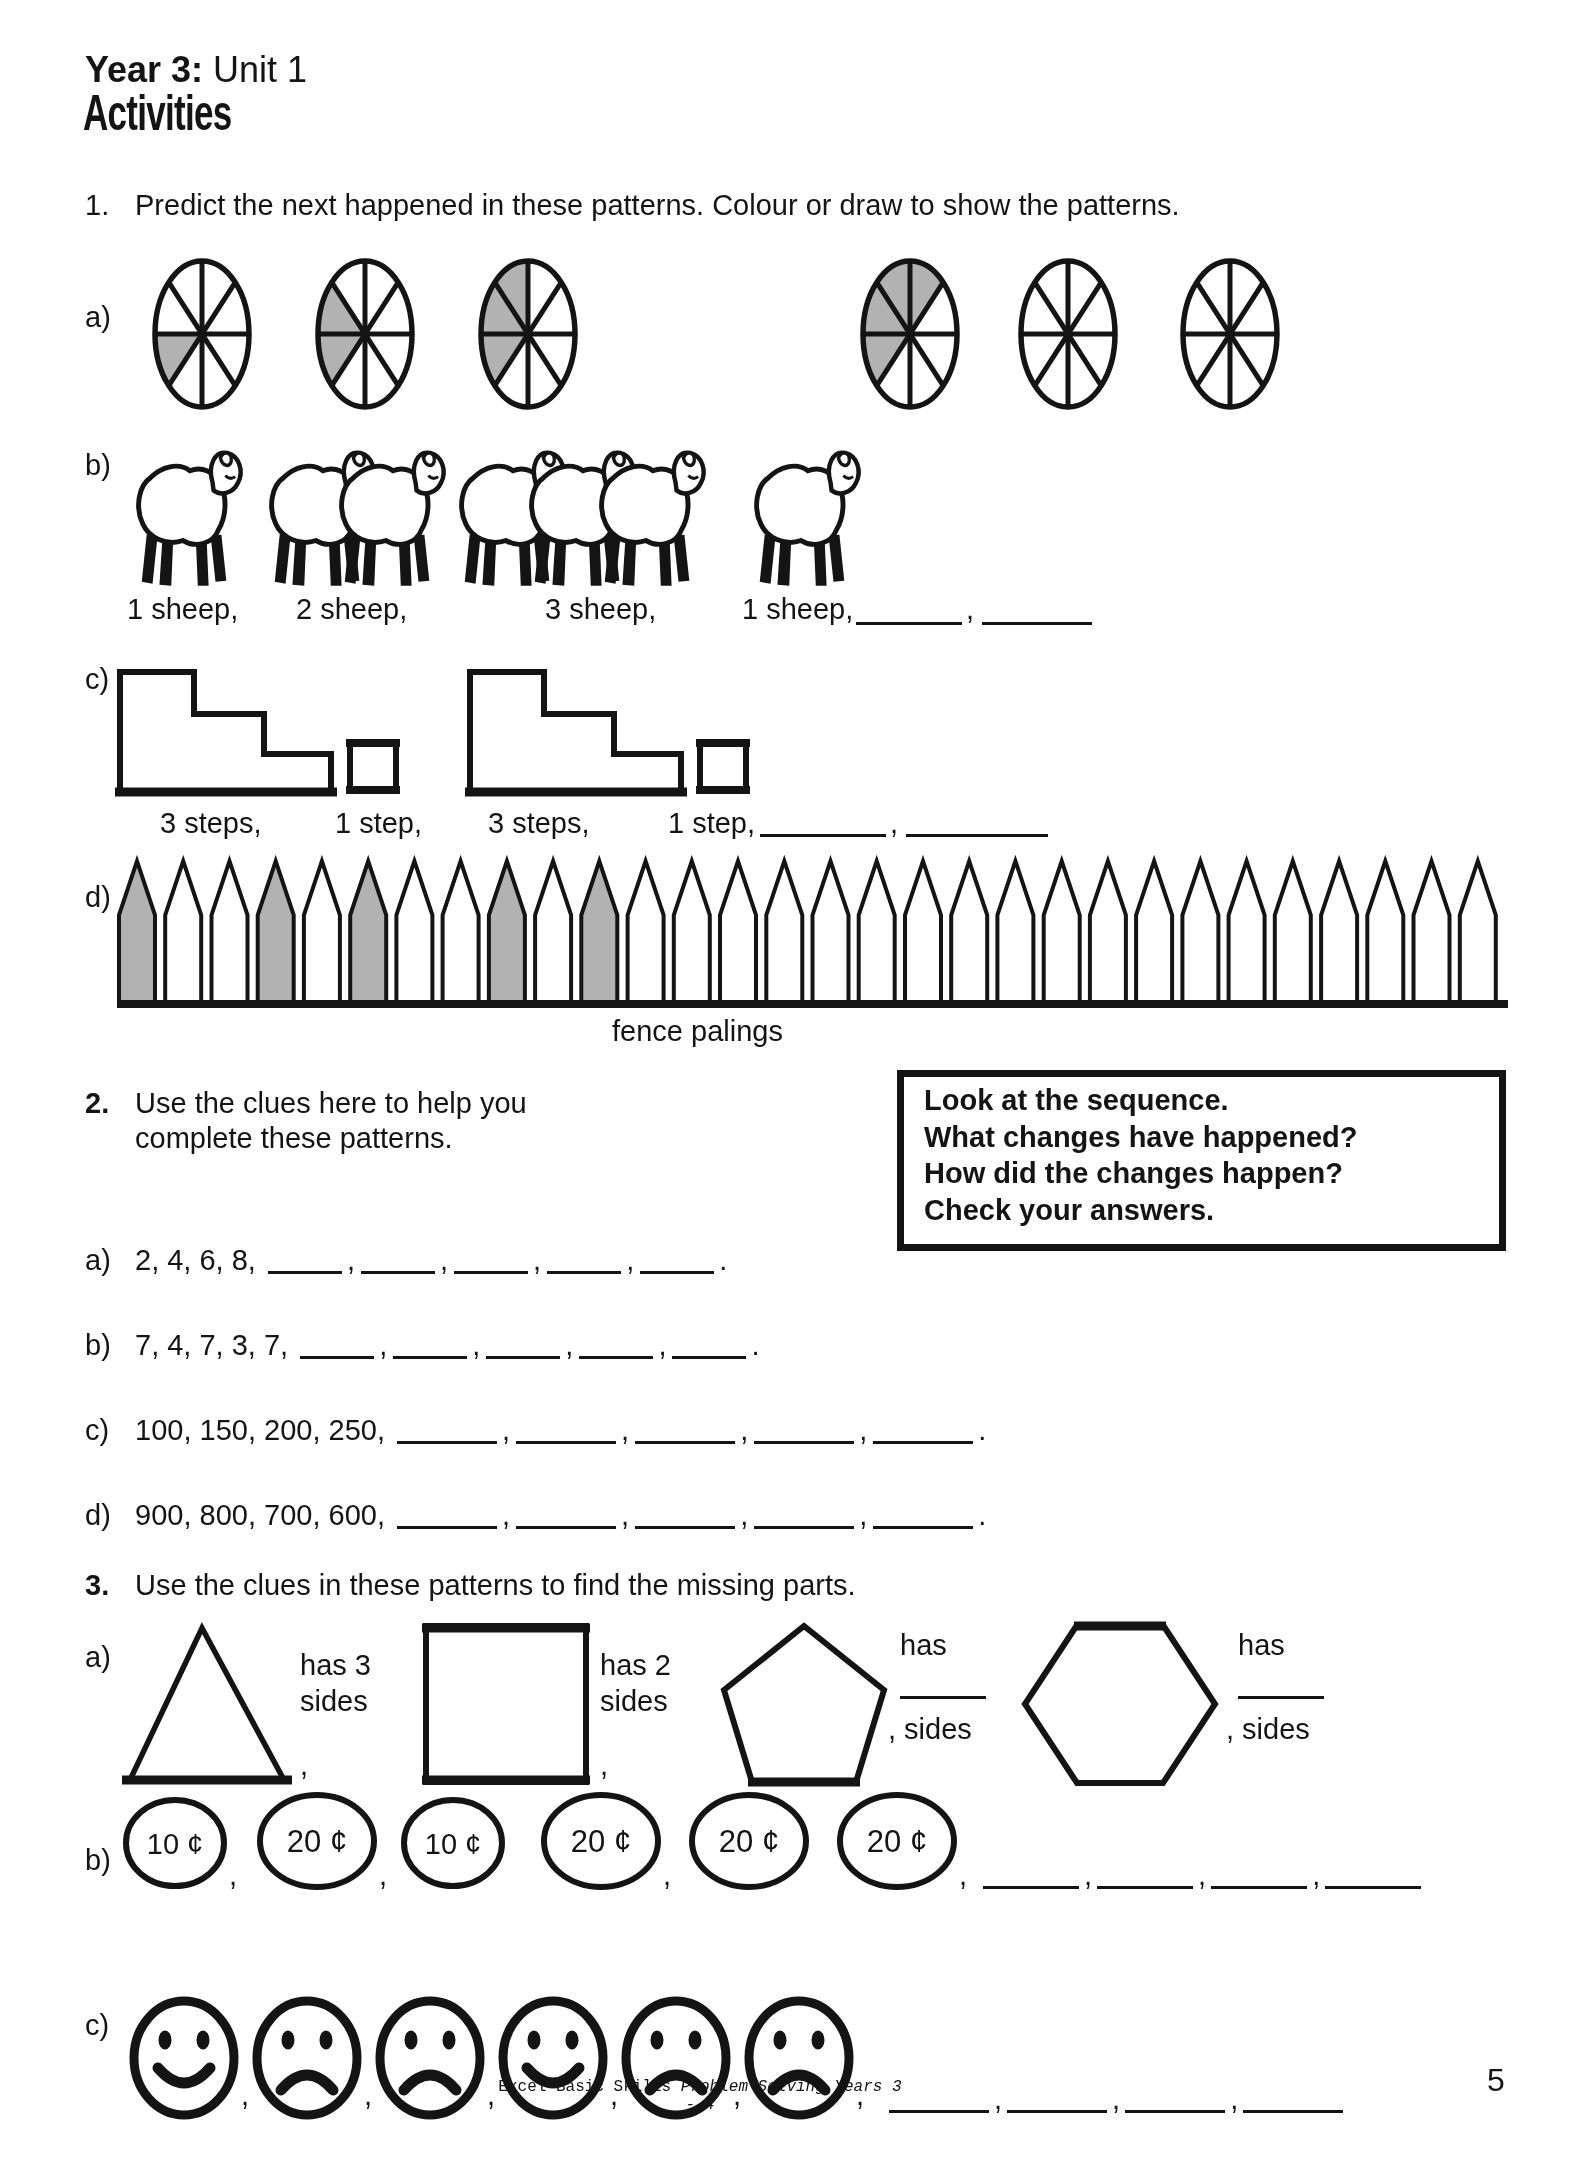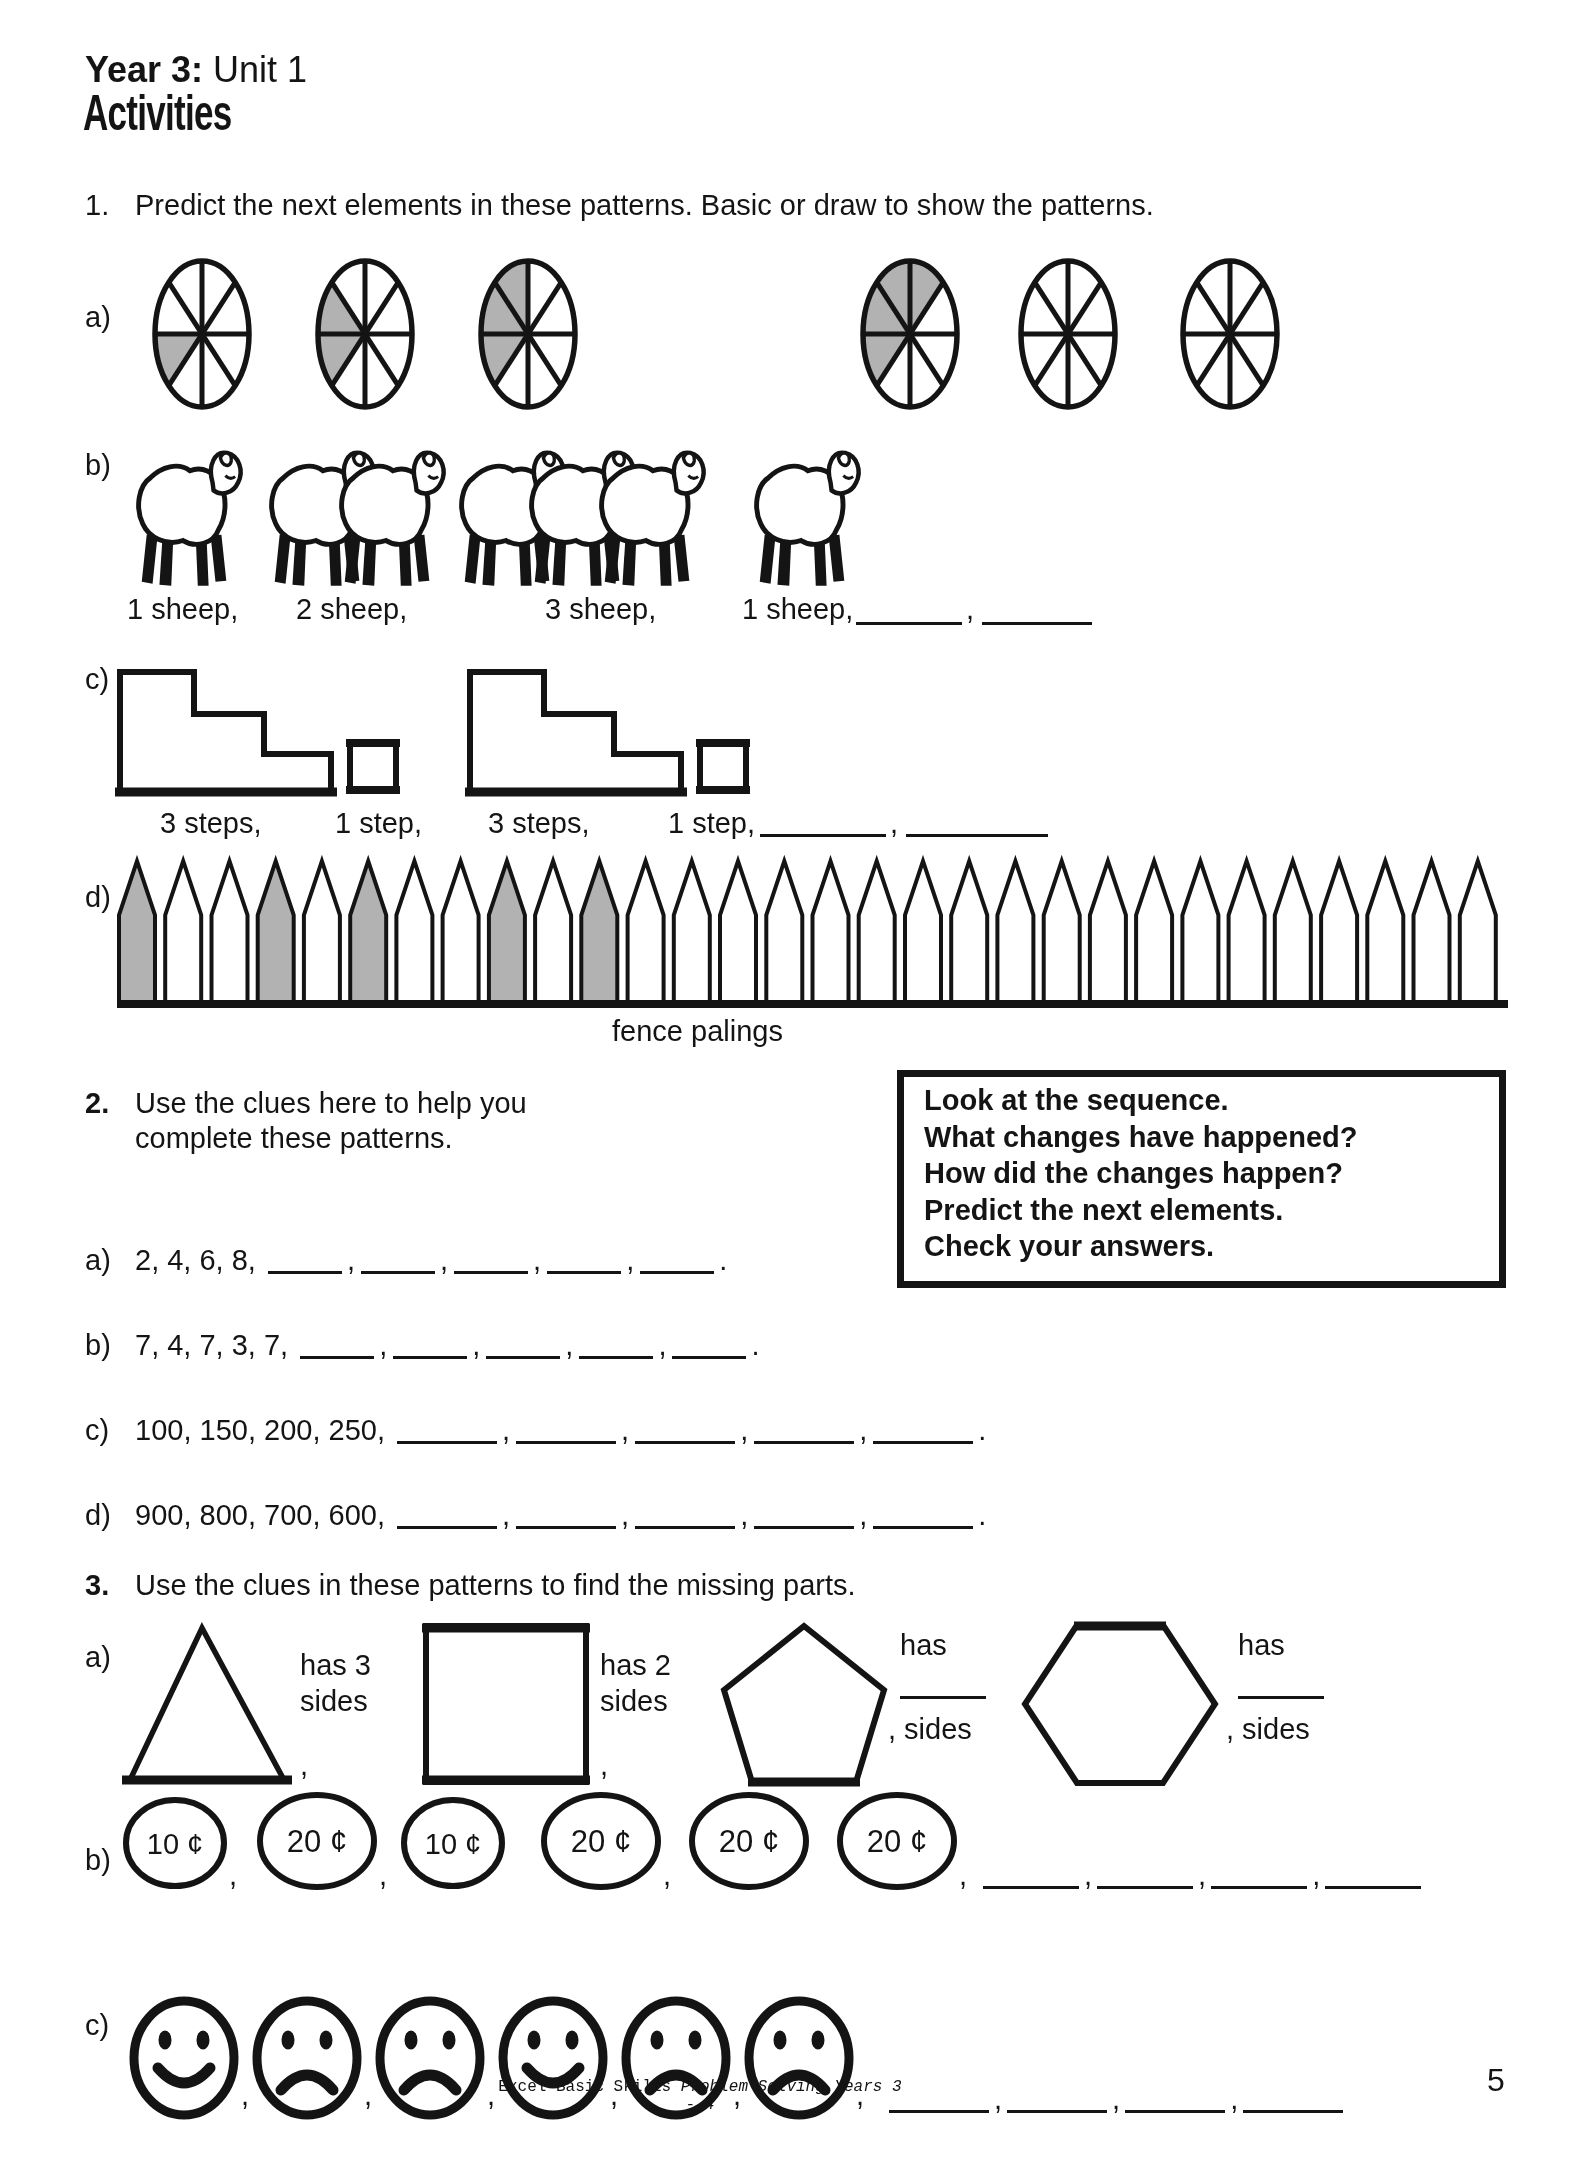--- a/index.html
+++ b/index.html
@@ -22,21 +22,21 @@
 </style>
 </head>
 <body>
 
 <div class="page">
 
   <div class="abs txt" style="left:85px;top:48px;font-size:36px;"><span class="b">Year 3:</span><span> Unit 1</span></div>
   <div class="abs section-title" style="left:83px;top:84px;">Activities</div>
 
   <div class="abs txt" style="left:85px;top:188px;">1.</div>
-  <div class="abs txt" style="left:135px;top:188px;">Predict the next elements in these patterns. Basic or draw to show the patterns.</div>
+  <div class="abs txt" style="left:135px;top:188px;">Predict the next happened in these patterns. Colour or draw to show the patterns.</div>
 
   <div class="abs txt" style="left:85px;top:300px;">a)</div>
   <div class="abs" id="wheels-row" style="left:0;top:0;">
       <svg width="104" height="158" viewBox="0 0 104 158" style="position:absolute;left:150px;top:255px;">
         <path d="M52,79 L18.8,130.6 A47,73 0 0 1 5.0,79.0 Z" fill="#b2b2b2"></path>
         <line x1="99.0" y1="79.0" x2="5.0" y2="79.0" stroke="#141414" stroke-width="5"></line>
         <line x1="85.2" y1="130.6" x2="18.8" y2="27.4" stroke="#141414" stroke-width="5"></line>
         <line x1="52.0" y1="152.0" x2="52.0" y2="6.0" stroke="#141414" stroke-width="5"></line>
         <line x1="18.8" y1="130.6" x2="85.2" y2="27.4" stroke="#141414" stroke-width="5"></line>
         <ellipse cx="52" cy="79" rx="47" ry="73" fill="none" stroke="#141414" stroke-width="5.5"></ellipse>
@@ -238,21 +238,20 @@
   <div class="abs txt b" style="left:85px;top:1086px;">2.</div>
   <div class="abs" id="q2-lines" style="left:135px;top:1086px;">
       <div class="txt">Use the clues here to help you</div>
       <div class="txt">complete these patterns.</div>
     </div>
 
   <div class="abs clue-box" id="clue-box" style="left:897px;top:1070px;">
       <div>Look at the sequence.</div>
       <div>What changes have happened?</div>
       <div>How did the changes happen?</div>
-      <div>Predict the next elements.</div>
       <div>Check your answers.</div>
     </div>
 
   <div id="seq-rows">
       <div class="abs txt" style="left:85px;top:1243px;">a)</div>
       <div class="abs txt seq-row" style="left:135px;top:1243px;"><span>2, 4, 6, 8, </span><span class="blank" style="width: 74px; margin: 0px 4px;"></span><span class="comma">,</span><span class="blank" style="width: 74px; margin: 0px 4px;"></span><span class="comma">,</span><span class="blank" style="width: 74px; margin: 0px 4px;"></span><span class="comma">,</span><span class="blank" style="width: 74px; margin: 0px 4px;"></span><span class="comma">,</span><span class="blank" style="width: 74px; margin: 0px 4px;"></span><span class="comma">.</span></div>
       <div class="abs txt" style="left:85px;top:1328px;">b)</div>
       <div class="abs txt seq-row" style="left:135px;top:1328px;"><span>7, 4, 7, 3, 7, </span><span class="blank" style="width: 74px; margin: 0px 4px;"></span><span class="comma">,</span><span class="blank" style="width: 74px; margin: 0px 4px;"></span><span class="comma">,</span><span class="blank" style="width: 74px; margin: 0px 4px;"></span><span class="comma">,</span><span class="blank" style="width: 74px; margin: 0px 4px;"></span><span class="comma">,</span><span class="blank" style="width: 74px; margin: 0px 4px;"></span><span class="comma">.</span></div>
       <div class="abs txt" style="left:85px;top:1413px;">c)</div>
       <div class="abs txt seq-row" style="left:135px;top:1413px;"><span>100, 150, 200, 250, </span><span class="blank" style="width: 100px; margin: 0px 4px;"></span><span class="comma">,</span><span class="blank" style="width: 100px; margin: 0px 4px;"></span><span class="comma">,</span><span class="blank" style="width: 100px; margin: 0px 4px;"></span><span class="comma">,</span><span class="blank" style="width: 100px; margin: 0px 4px;"></span><span class="comma">,</span><span class="blank" style="width: 100px; margin: 0px 4px;"></span><span class="comma">.</span></div>

